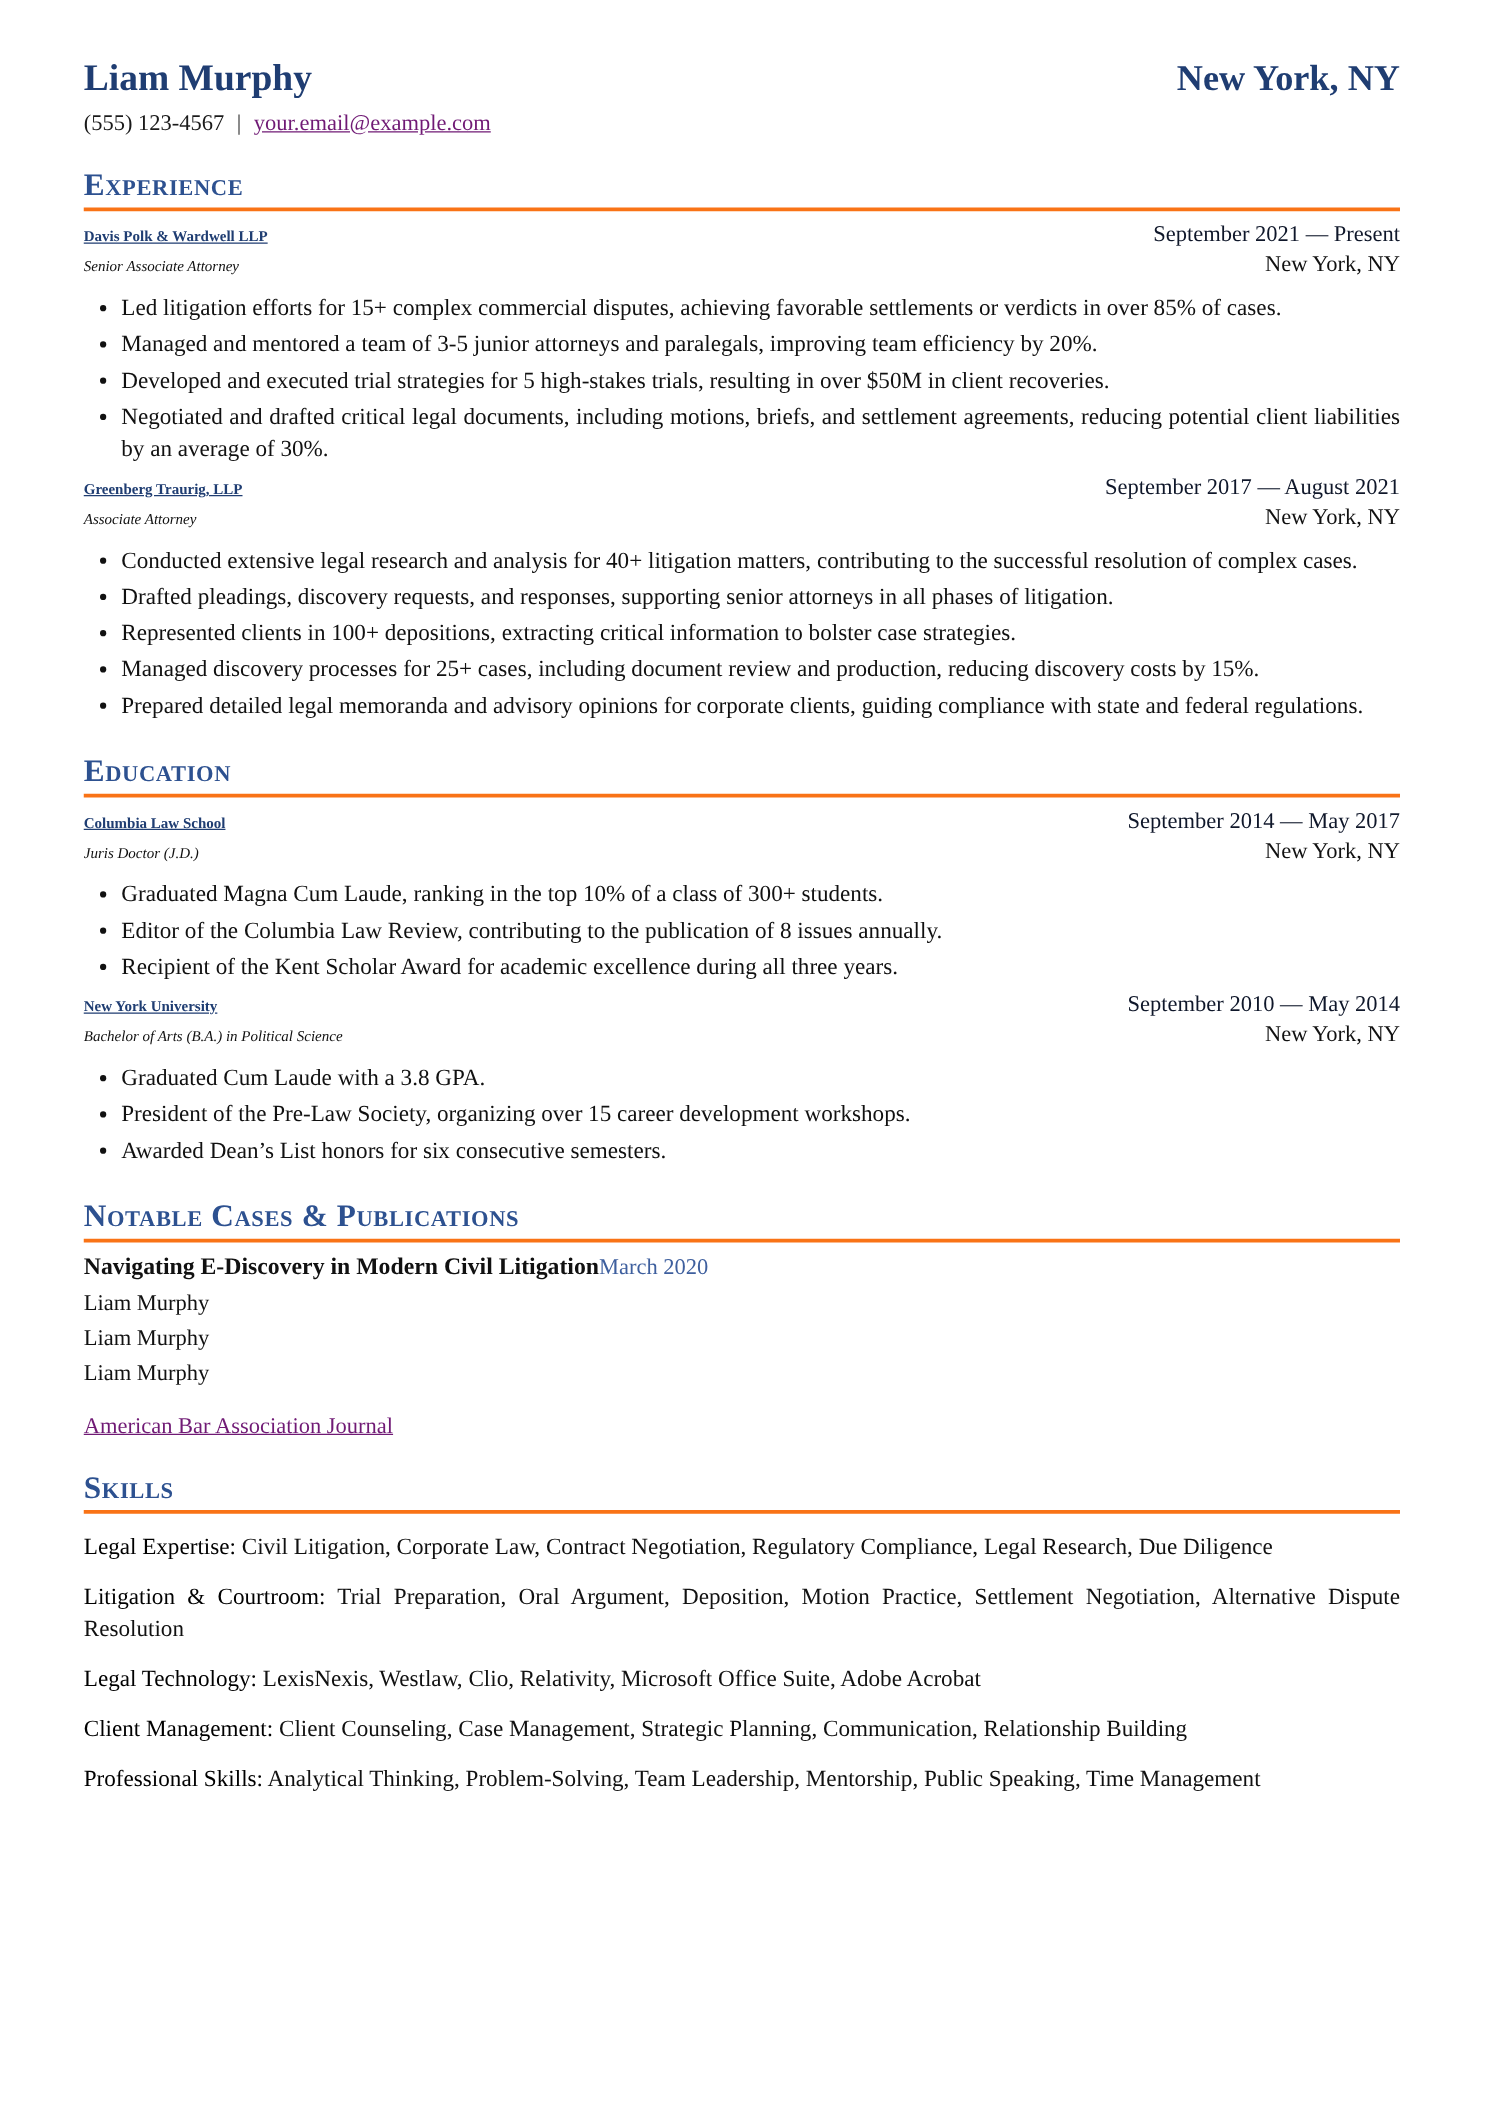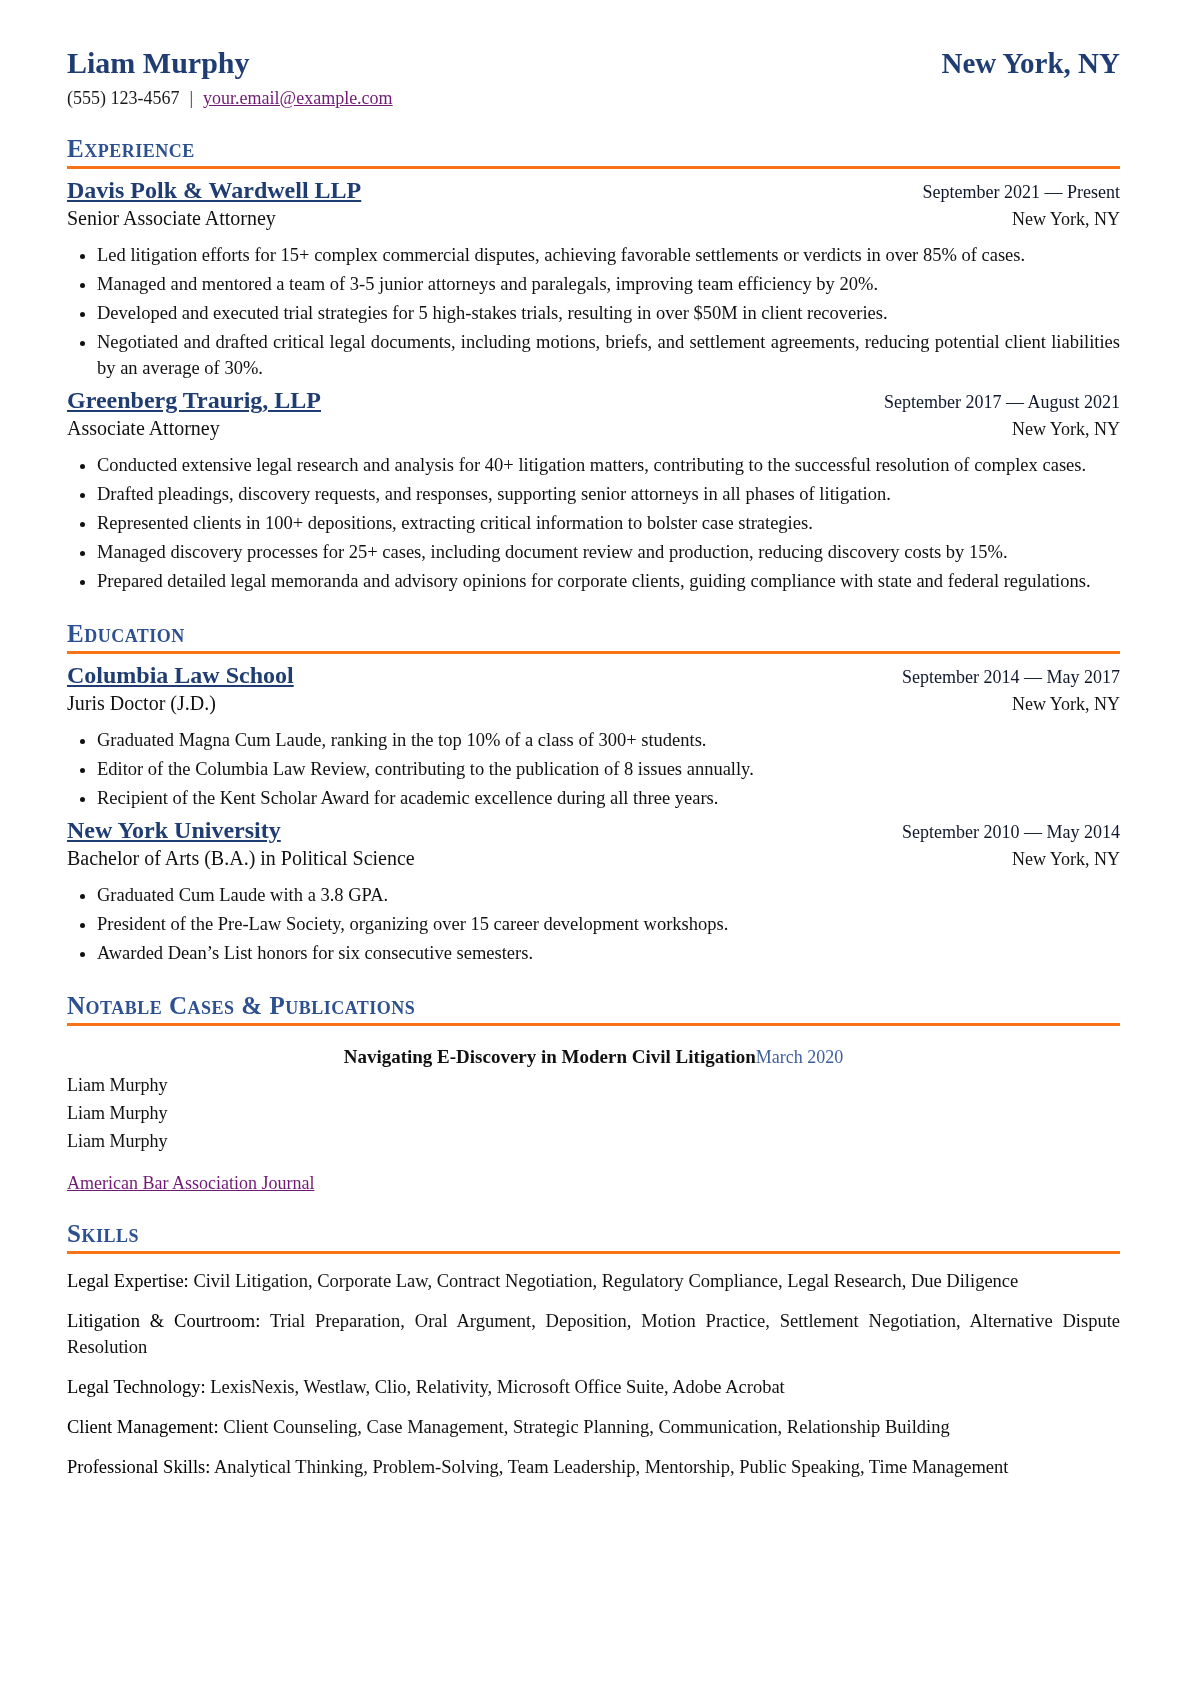--- a/index.html
+++ b/index.html
@@ -53,60 +53,61 @@
     margin-bottom: 8px;
   }
   
   .entry-head {
     display: flex;
     justify-content: space-between;
     align-items: baseline;
     margin-top: 6px;
   }
   .entry-org {
-    font-size: 24px;
+    font-size: 12px;
     font-weight: bold;
     color: #1f3d72;
     text-decoration: underline;
   }
   .entry-dates {
     font-size: 18px;
     color: #0f172a;
   }
   .entry-subhead {
     display: flex;
     justify-content: space-between;
     align-items: baseline;
     margin-top: 3px;
   }
   .entry-role {
-    font-size: 20px;
+    font-size: 12px;
+    font-style: italic;
     color: #111111;
   }
   .entry-loc {
     font-size: 18px;
     color: #111111;
   }
   ul.bullets {
     margin: 12px 0 6px 0;
     padding-left: 30px;
     text-align: justify;
   }
   ul.bullets li {
     font-size: 18.5px;
     line-height: 26px;
     margin-bottom: 3px;
     color: #111111;
   }
   
   .pub-head {
     display: flex;
-    justify-content: center;
-    align-items: baseline;
-    margin-top: 20px;
+    justify-content: flex-start;
+    align-items: baseline;
+    margin-top: 9px;
     font-family: Liberation Serif, serif;
   }
   .pub-title {
     font-size: 19px;
     font-weight: bold;
     color: #111111;
   }
   .pub-date {
     font-size: 18px;
     color: #3e5f9e;

